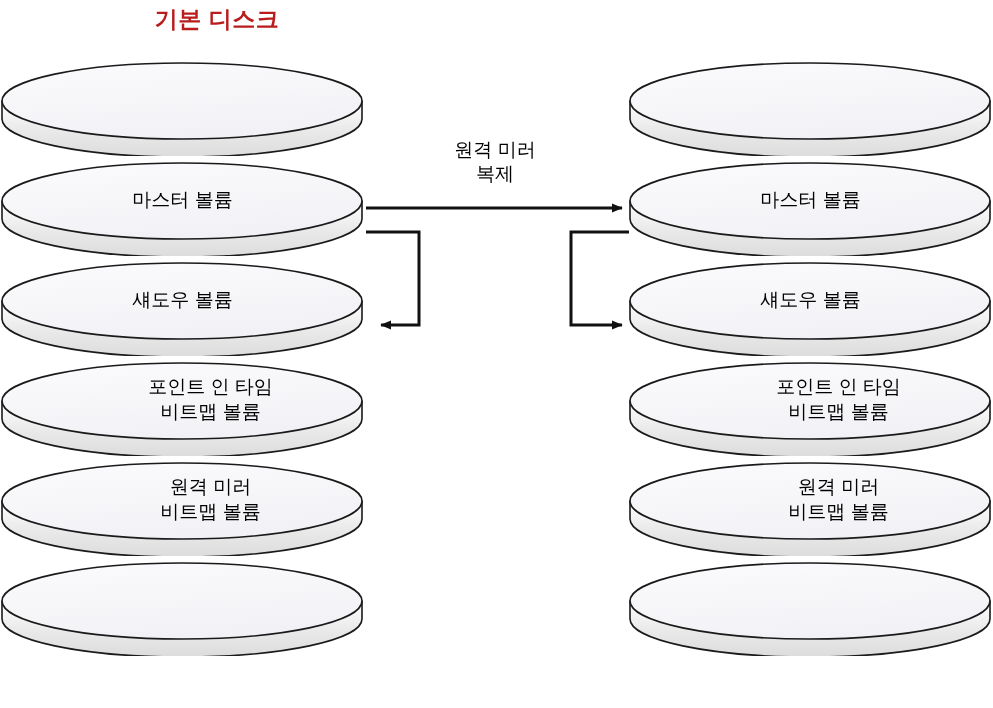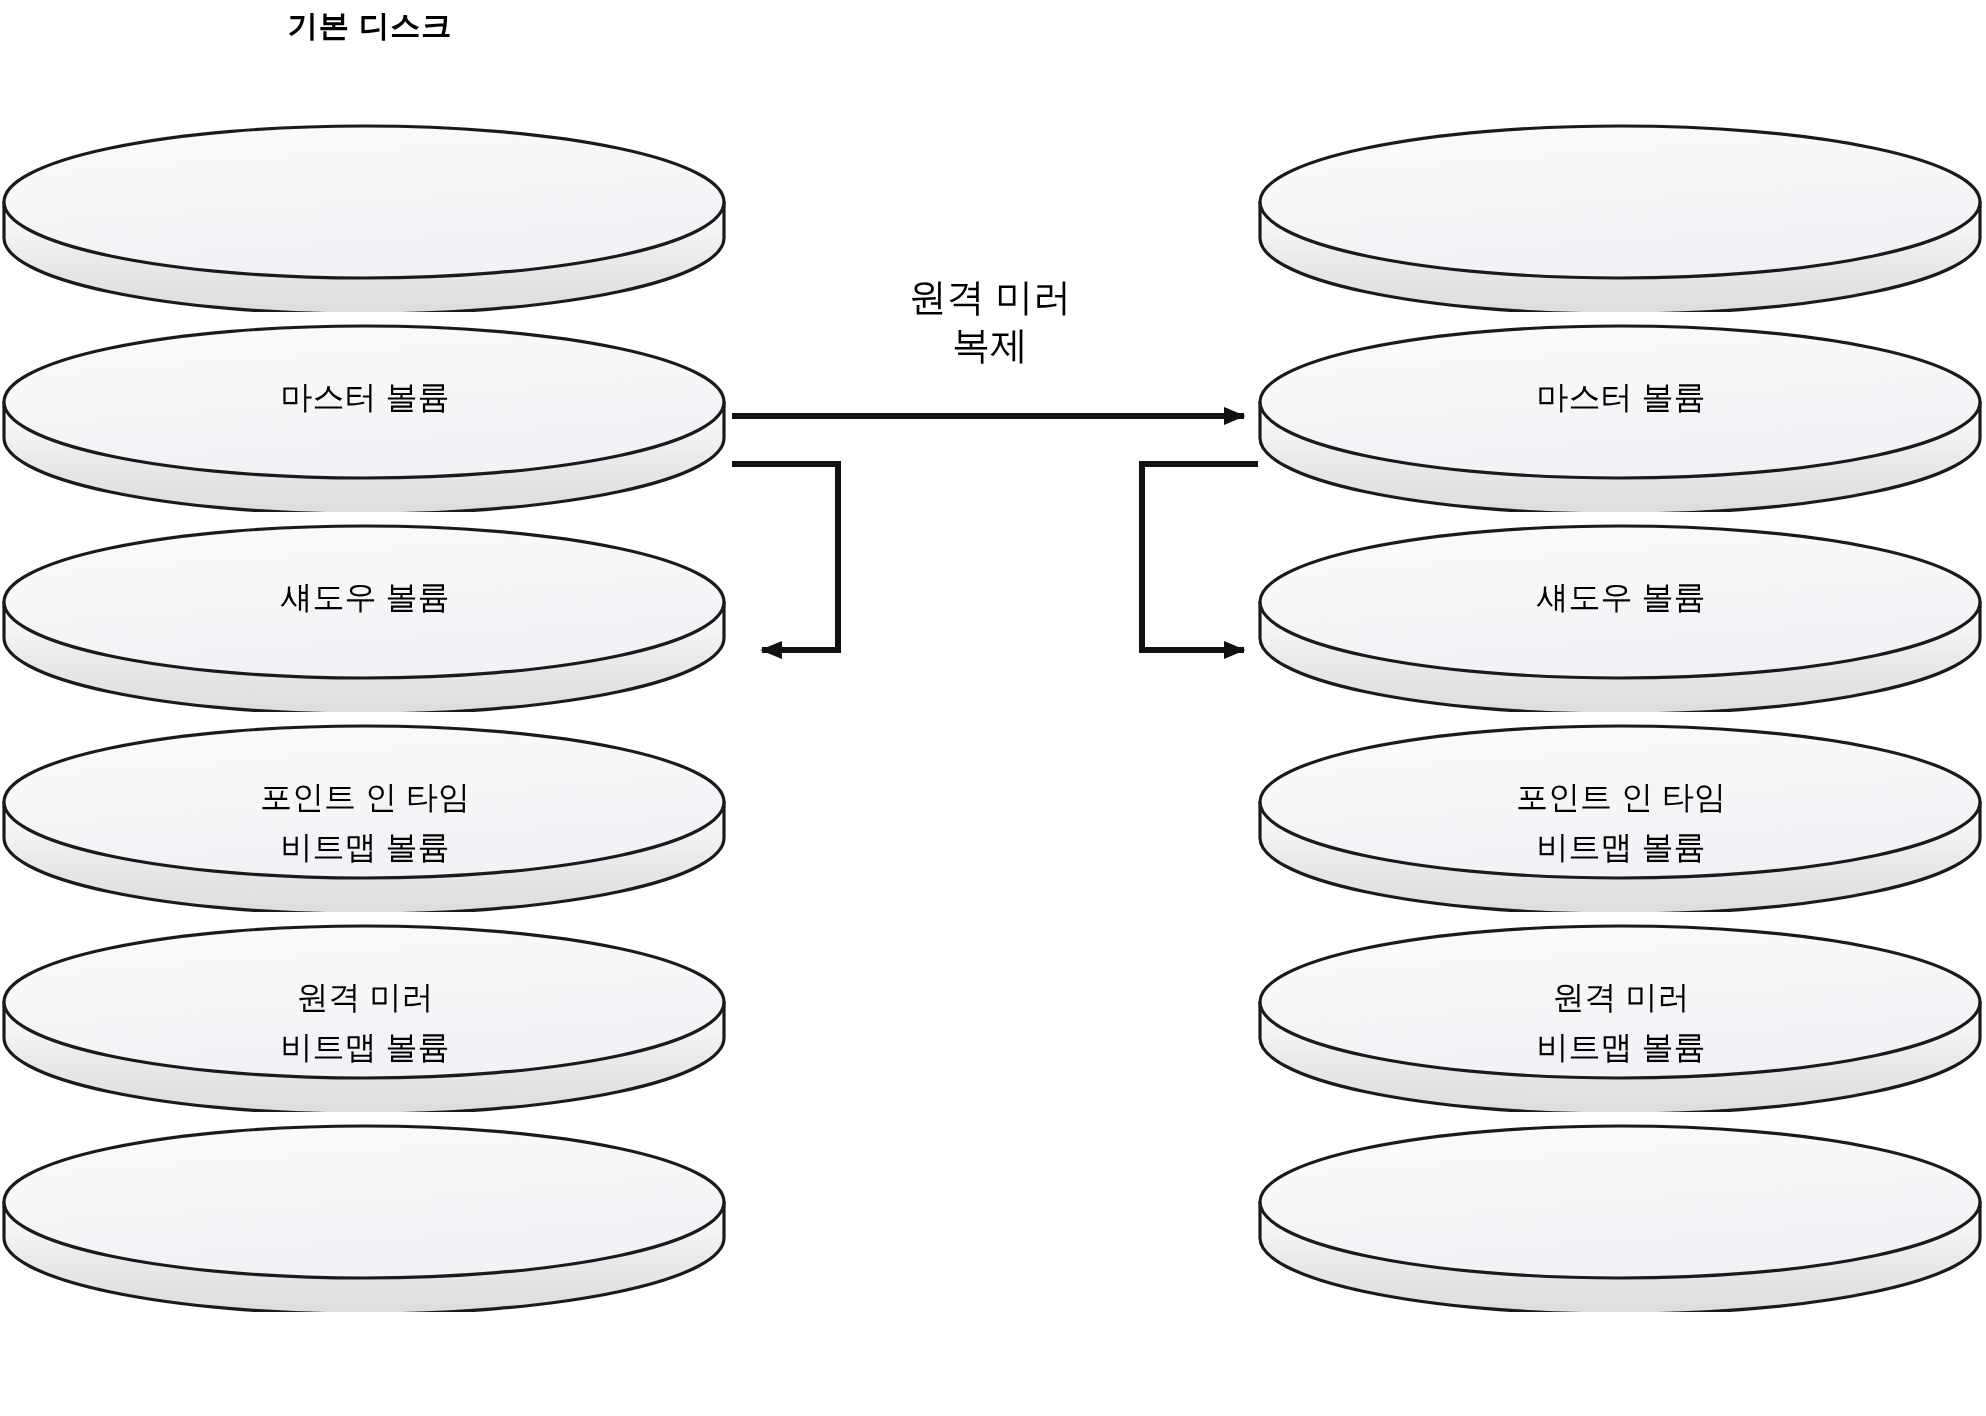--- a/index.html
+++ b/index.html
@@ -5,50 +5,51 @@
   html,body{margin:0;padding:0;background:#ffffff;}
   body{
     width:993px;height:708px;position:relative;overflow:hidden;
     font-family:"Liberation Sans","DejaVu Sans",sans-serif;
     color:#000;
   }
   #stage{position:absolute;left:0;top:0;width:993px;height:708px;}
 
   .stack-title{
     position:absolute;
-    font-size:15px;
+    font-size:23px;
     font-weight:700;
     letter-spacing:0.5px;
     white-space:nowrap;
     text-align:center;
-    color:#000000;
+    color:#b91c1c;
+    padding-left:32px;
   }
   #title-primary{left:0;top:4px;width:370px;}
   #title-secondary{left:628px;top:4px;width:365px;}
 
   
   .disk{
     position:absolute;
     width:365px;
     height:96px;
   }
   .disk .svgwrap{position:absolute;left:0;top:0;width:100%;height:100%;}
   .disk-label{
     position:absolute;
     left:0;
     width:100%;
     text-align:center;
-    font-size:16px;
+    font-size:19px;
     line-height:25px;
     white-space:pre-line;
     color:#000;
     pointer-events:none;
   }
   .disk-label.one-line{top:27px;}
-  .disk-label.two-line{top:27px;}
+  .disk-label.two-line{top:14px;margin-left:28px;}
 
   
   #replication-label{
     position:absolute;
     left:400px;
     top:138px;
     width:190px;
     text-align:center;
     font-size:19px;
     line-height:24px;

